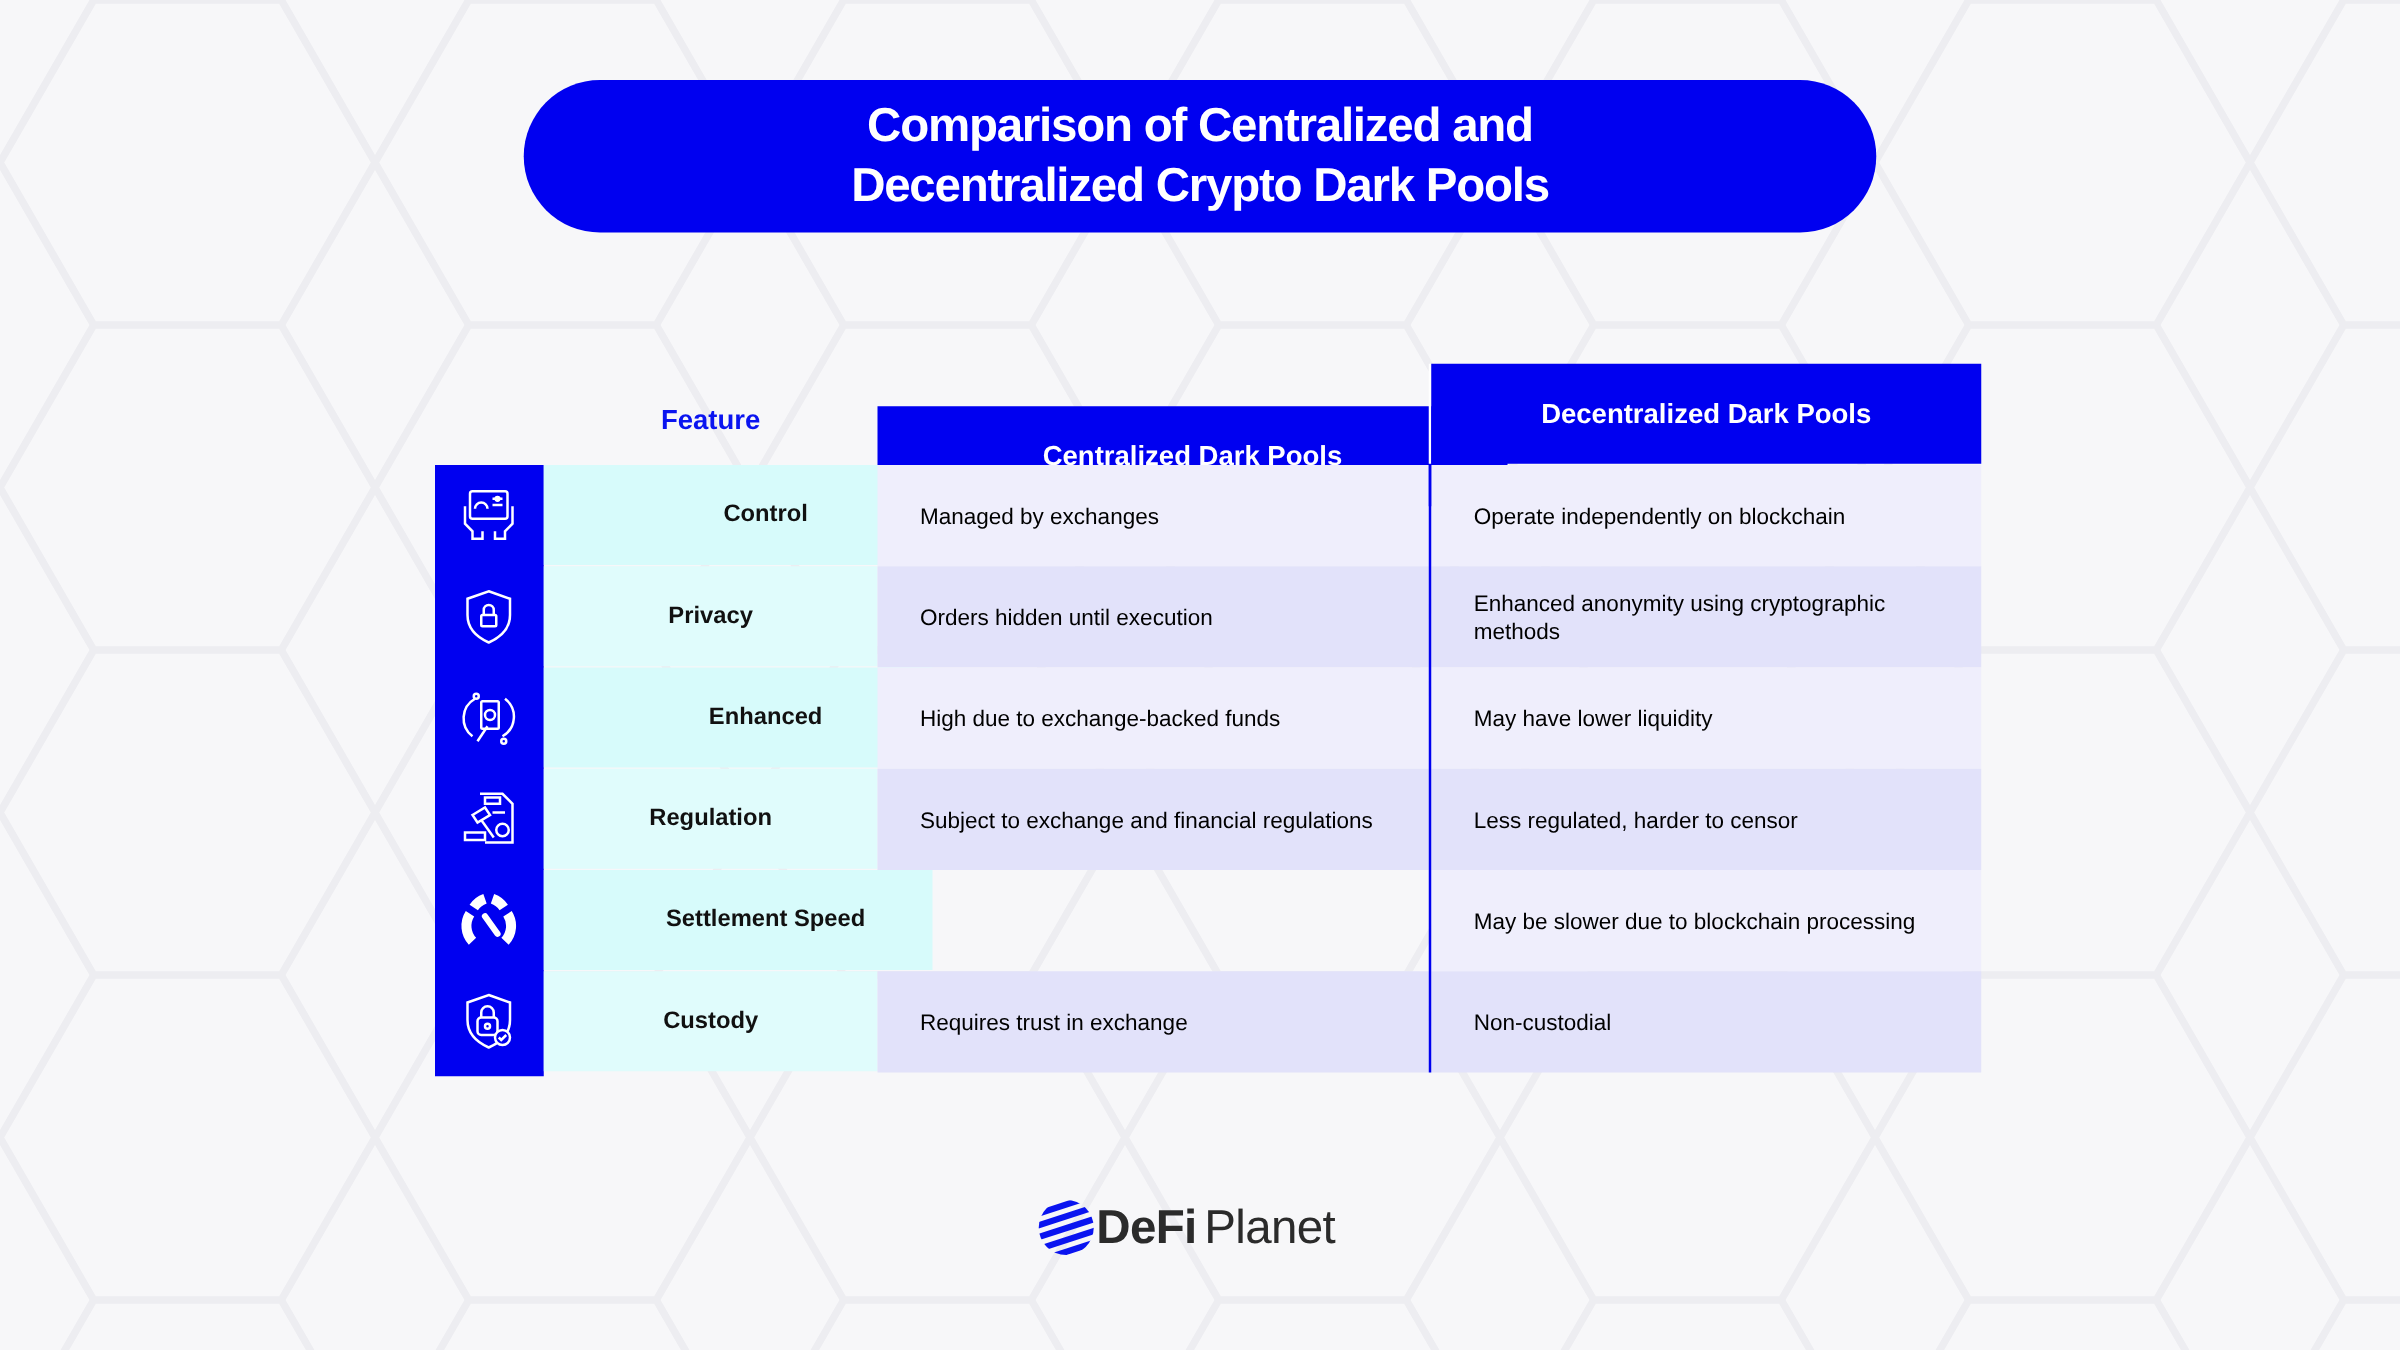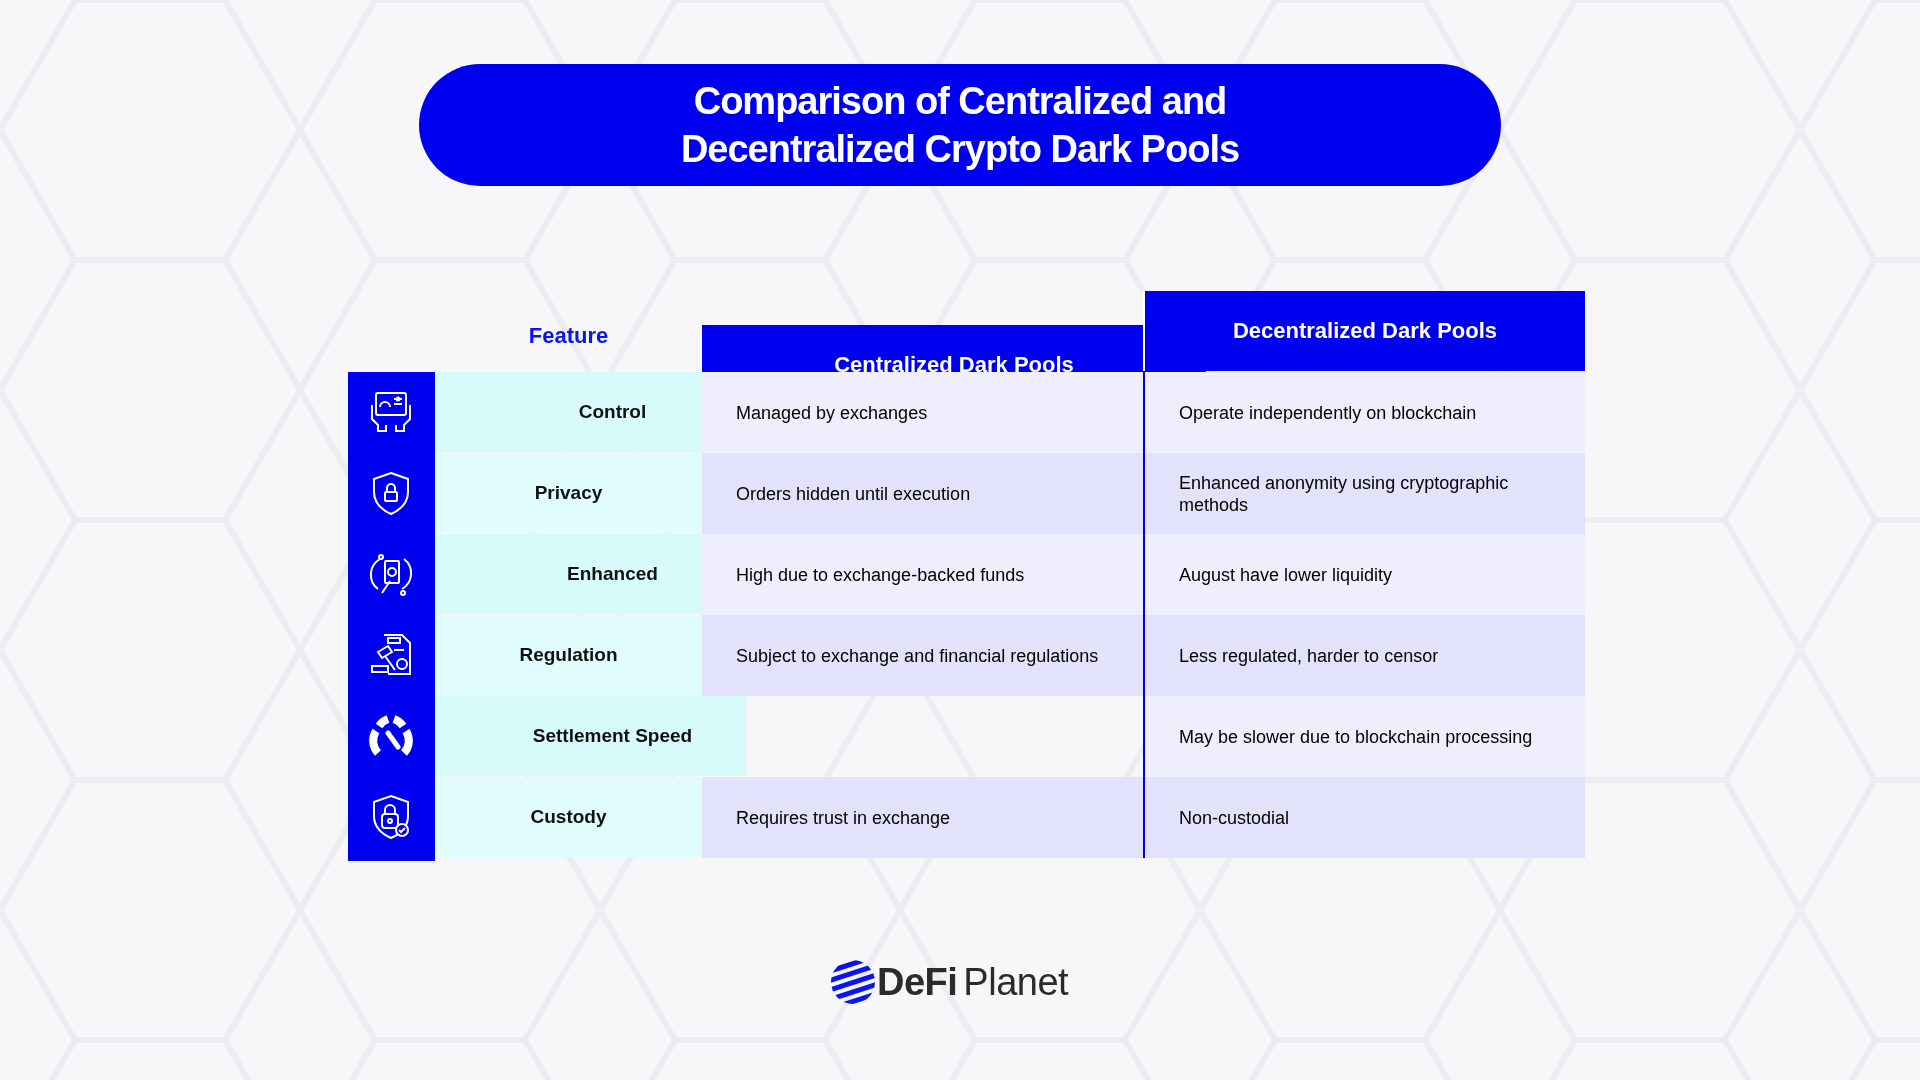--- a/index.html
+++ b/index.html
@@ -121,21 +121,21 @@
     <div class="ccell c2">Operate independently on blockchain</div>
   </div>
   <div class="row even" style="top:162px">
     <div class="fcell">Privacy</div>
     <div class="ccell c1">Orders hidden until execution</div>
     <div class="ccell c2">Enhanced anonymity using cryptographic methods</div>
   </div>
   <div class="row odd" style="top:243px">
     <div class="fcell">Enhanced</div>
     <div class="ccell c1">High due to exchange-backed funds</div>
-    <div class="ccell c2">August have lower liquidity</div>
+    <div class="ccell c2">May have lower liquidity</div>
   </div>
   <div class="row even" style="top:324px">
     <div class="fcell">Regulation</div>
     <div class="ccell c1">Subject to exchange and financial regulations</div>
     <div class="ccell c2">Less regulated, harder to censor</div>
   </div>
   <div class="row odd" style="top:405px">
     <div class="fcell">Settlement Speed</div>
     <div class="ccell c2">May be slower due to blockchain processing</div>
   </div>

